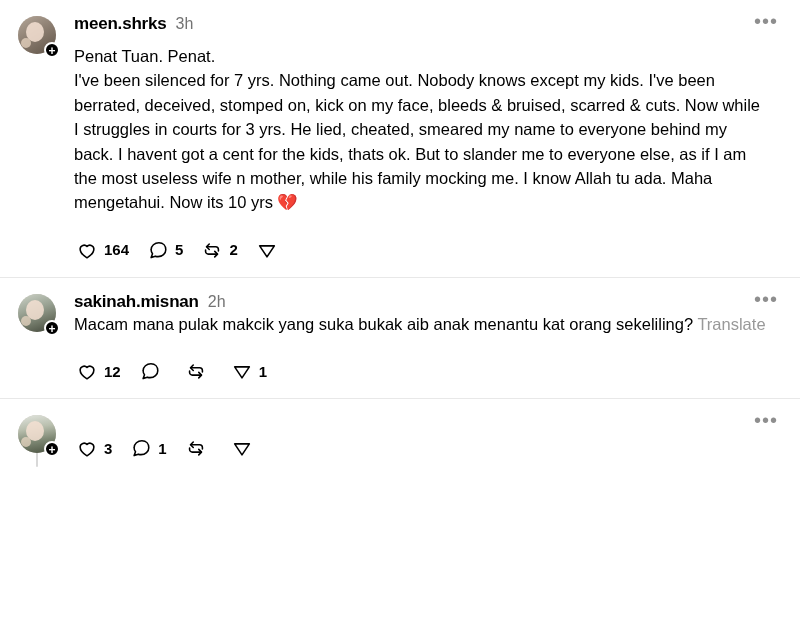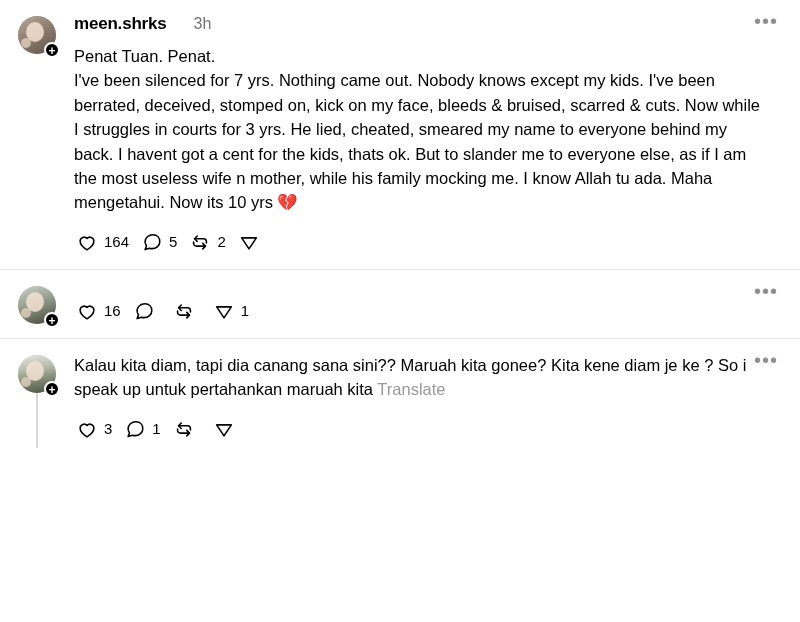--- a/index.html
+++ b/index.html
@@ -87,21 +87,21 @@
     border-radius: 1px;
   }
   .content-col {
     flex: 1 1 auto;
     min-width: 0;
     padding-right: 8px;
   }
   .head-row {
     display: flex;
     align-items: baseline;
-    gap: 27px;
+    gap: 9px;
   }
   .username {
     font-size: 17px;
     font-weight: 700;
     letter-spacing: -0.2px;
   }
   .timestamp {
     font-size: 16px;
     color: #737373;
   }
@@ -128,21 +128,23 @@
     font-size: 16.5px;
     cursor: pointer;
   }
   .body-line {
     font-size: 16.5px;
     line-height: 1.48;
   }
   .actions {
     display: flex;
     align-items: center;
-    margin-top: 14px;
+    gap: 6px;
+    margin-top: 22px;
+    font-weight: bold;
   }
   .action {
     display: flex;
     align-items: center;
     gap: 6px;
     padding: 2px 10px 2px 2px;
     cursor: pointer;
   }
   .action .count {
     font-size: 15px;
@@ -224,28 +226,36 @@
     <div class="post-inner">
       <div class="avatar-col">
         <div class="avatar av2">
           <div class="a1"></div>
           <div class="blob b1"></div>
           <div class="blob b2"></div>
         </div>
         <div class="plus-badge">+</div>
       </div>
       <div class="content-col">
+        <div class="head-row">
+          <span class="username">sakinah.misnan</span>
+          <span class="timestamp">2h</span>
+        </div>
+        <div class="body-line">
+          <span>Macam mana pulak makcik yang suka bukak aib anak menantu kat orang sekeliling?</span>
+          <span class="translate">Translate</span>
+        </div>
         <div class="actions">
           <div class="action">
             <span class="icon">
               <svg viewBox="0 0 24 24" width="22" height="22" fill="none" stroke="#000" stroke-width="1.7" stroke-linecap="round" stroke-linejoin="round">
                   <path d="M12 20.5s-7.5-4.6-7.5-9.7A4.3 4.3 0 0 1 12 8.2a4.3 4.3 0 0 1 7.5 2.6c0 5.1-7.5 9.7-7.5 9.7z"></path>
                 </svg>
             </span>
-            <span class="count">16</span>
+            <span class="count">12</span>
           </div>
           <div class="action">
             <span class="icon">
               <svg viewBox="0 0 24 24" width="22" height="22" fill="none" stroke="#000" stroke-width="1.7" stroke-linecap="round" stroke-linejoin="round">
                   <path d="M20.5 11.6c0 4.2-3.8 7.6-8.5 7.6-1 0-2-.2-2.9-.5l-4.6 1.6 1.5-4.1a7.2 7.2 0 0 1-1.5-4.6c0-4.2 3.8-7.6 8.5-7.6s7.5 3.4 7.5 7.6z"></path>
                 </svg>
             </span>
             <span class="count"></span>
           </div>
           <div class="action">
@@ -278,24 +288,20 @@
     <div class="post-inner">
       <div class="avatar-col">
         <div class="avatar av3">
           <div class="a1"></div>
           <div class="blob b1"></div>
           <div class="blob b2"></div>
         </div>
         <div class="plus-badge">+</div>
       </div>
       <div class="content-col">
-        <div class="body-line">
-          <span>Kalau kita diam, tapi dia canang sana sini?? Maruah kita gonee? Kita kene diam je ke ? So i speak up untuk pertahankan maruah kita</span>
-          <span class="translate">Translate</span>
-        </div>
         <div class="actions">
           <div class="action">
             <span class="icon">
               <svg viewBox="0 0 24 24" width="22" height="22" fill="none" stroke="#000" stroke-width="1.7" stroke-linecap="round" stroke-linejoin="round">
                   <path d="M12 20.5s-7.5-4.6-7.5-9.7A4.3 4.3 0 0 1 12 8.2a4.3 4.3 0 0 1 7.5 2.6c0 5.1-7.5 9.7-7.5 9.7z"></path>
                 </svg>
             </span>
             <span class="count">3</span>
           </div>
           <div class="action">

